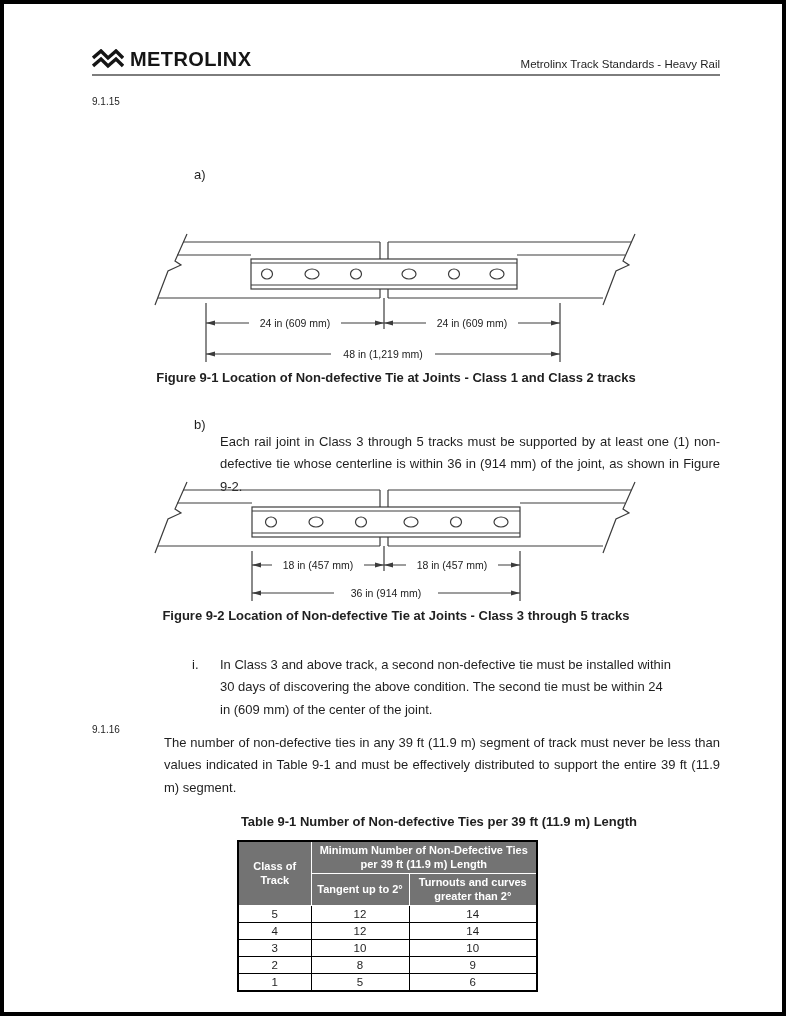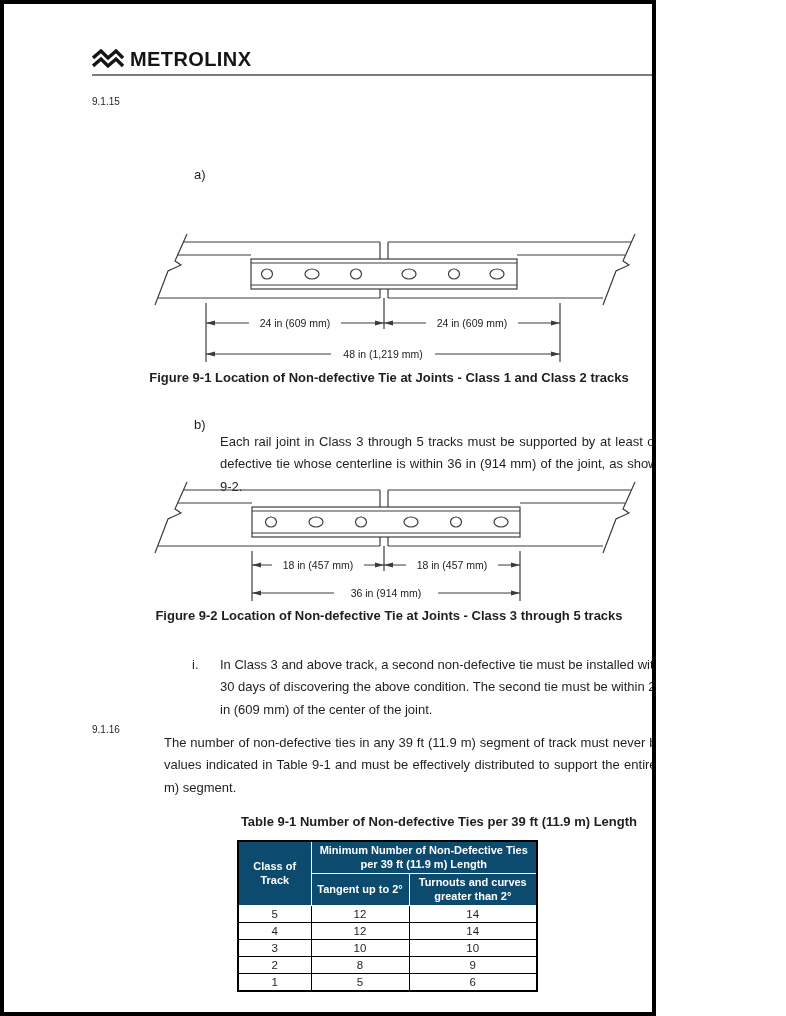--- a/index.html
+++ b/index.html
@@ -1,53 +1,54 @@
 <!DOCTYPE html>
 <html><head>
 <meta charset="utf-8">
 <style>
   * { margin:0; padding:0; box-sizing:border-box; }
   html,body { background:#fff; }
   body { font-family:"Liberation Sans", sans-serif; color:#1f1f1f; }
   .page {
-    position:relative; width:656px; height:1016px;
+    position:relative; width:786px; height:1016px;
     border:4px solid #000; background:#fff; overflow:hidden;
   }
   
   .logo-wrap { position:absolute; left:88px; top:44px; display:flex; align-items:center; gap:6px; }
   .logo-text { font-size:20px; font-weight:700; letter-spacing:.4px; color:#151515; }
   .doc-title { position:absolute; top:54px; left:400px; width:316px; text-align:right; font-size:11.5px; color:#1f1f1f; }
   .header-rule { position:absolute; left:88px; top:70px; width:628px; height:2px; background:#7d7d7d; }
   
   .clause-num { position:absolute; left:88px; font-size:10px; }
   .clause-text { position:absolute; font-size:13px; line-height:22.4px; text-align:justify; }
   .item-label { position:absolute; font-size:13px; line-height:22.4px; }
   .fig { position:absolute; }
-  .fig-caption { position:absolute; left:71px; width:628px; text-align:center; font-size:13px; font-weight:700; }
+  .fig-caption { position:absolute; left:78px; width:628px; text-align:center; font-size:13px; font-weight:700; }
   .table-caption { position:absolute; left:133px; width:500px; text-align:right; font-size:13px; font-weight:700; }
   
   .ties-table { position:absolute; left:233px; top:836px; }
   table { border-collapse:collapse; table-layout:fixed; width:299px; border:2px solid #000; }
-  th { background:#0c4a6e; color:#fff; border:1px solid #fff; font-weight:700;
+  th { background:#737373; color:#fff; border:1px solid #fff; font-weight:700;
        font-size:11px; line-height:13.5px; padding:2px 3px; text-align:center; }
   td { border:1px solid #000; text-align:center; font-size:11.5px; padding:1.5px 0; height:17px; }
   svg text { font-family:"Liberation Sans", sans-serif; font-size:10.5px; fill:#222; }
 </style>
 </head>
 <body>
 
 <div class="page">
 
   <div class="logo-wrap">
     <svg width="32" height="22" viewBox="0 0 32 22">
       <path d="M1,9 L9,2 L16,9 L24,2 L31,9" stroke="#151515" stroke-width="3.4" fill="none"></path>
       <path d="M1,17 L9,10 L16,17 L24,10 L31,17" stroke="#151515" stroke-width="3.4" fill="none"></path>
     </svg>
     <span class="logo-text">METROLINX</span>
   </div>
+  <div class="doc-title">Metrolinx Track Standards - Heavy Rail</div>
   <div class="header-rule"></div>
 
   <div class="clause-num" style="top:92px;">9.1.15</div>
 
   <div class="item-label" style="left:190px; top:160px;">a)</div>
 
   <svg class="fig" style="left:150px; top:228px;" width="500" height="136" viewBox="0 0 500 136">
     <g stroke="#3c3c3c" stroke-width="1.2" fill="none">
       <polyline points="33,2 21,29 27,33 14,39 1,73"></polyline>
       <polyline points="481,2 469,29 475,33 462,39 449,73"></polyline>

